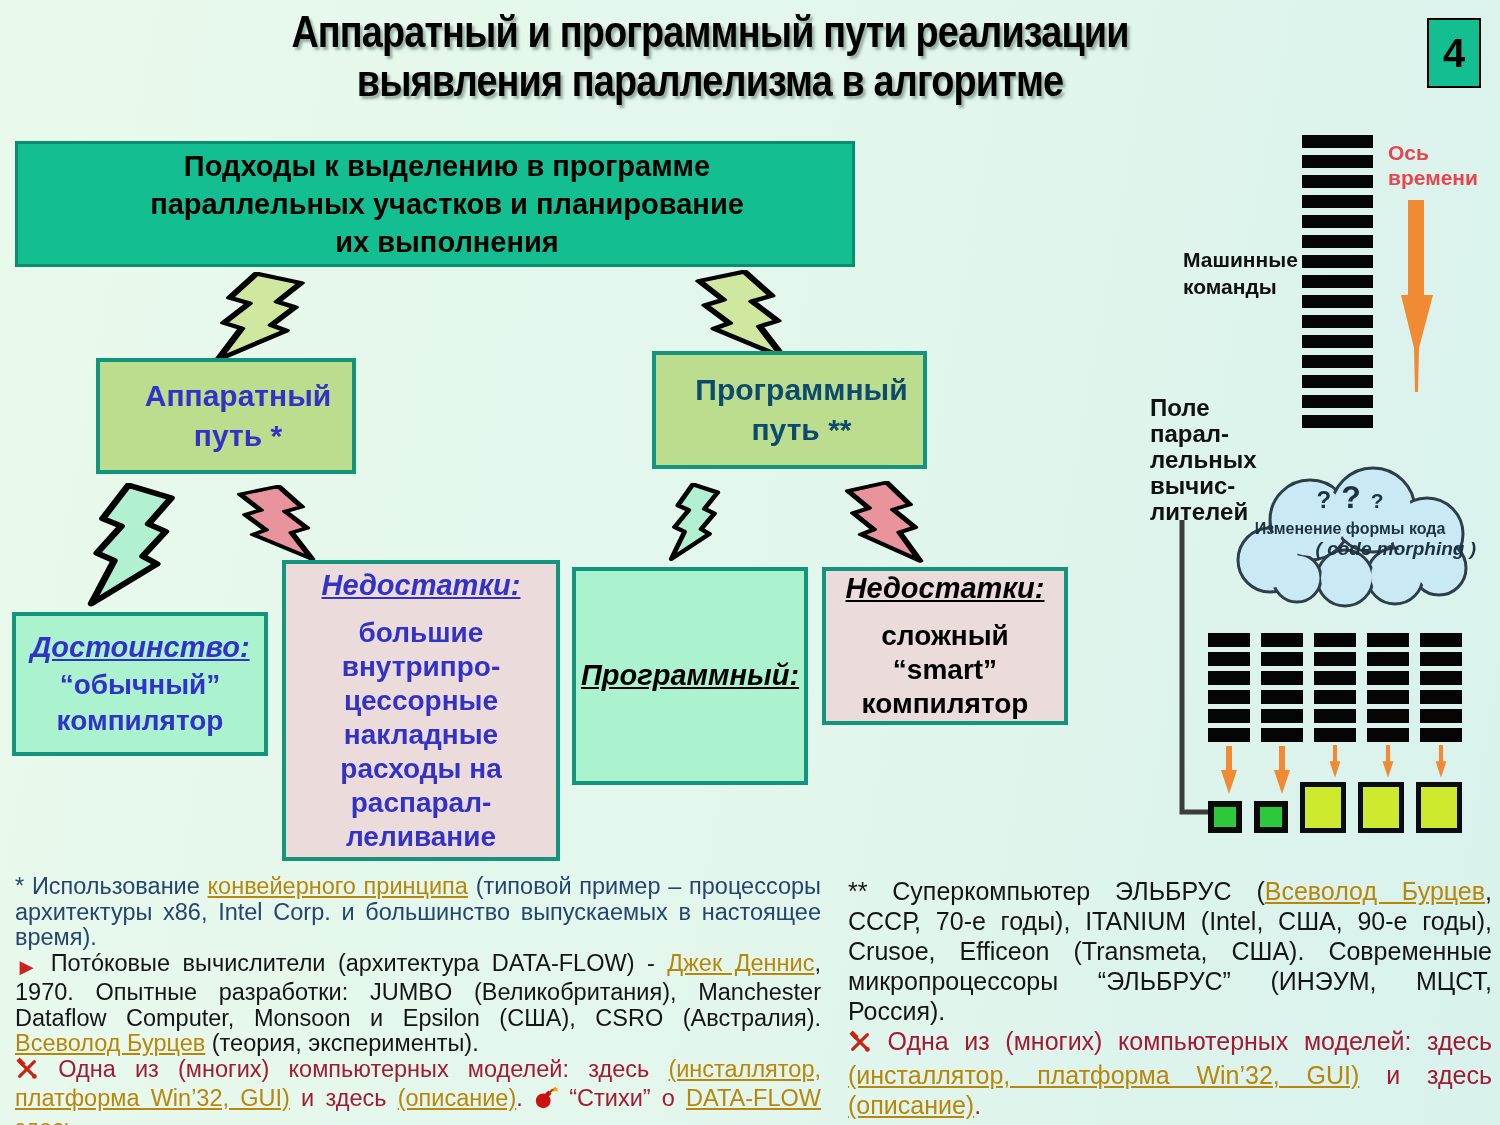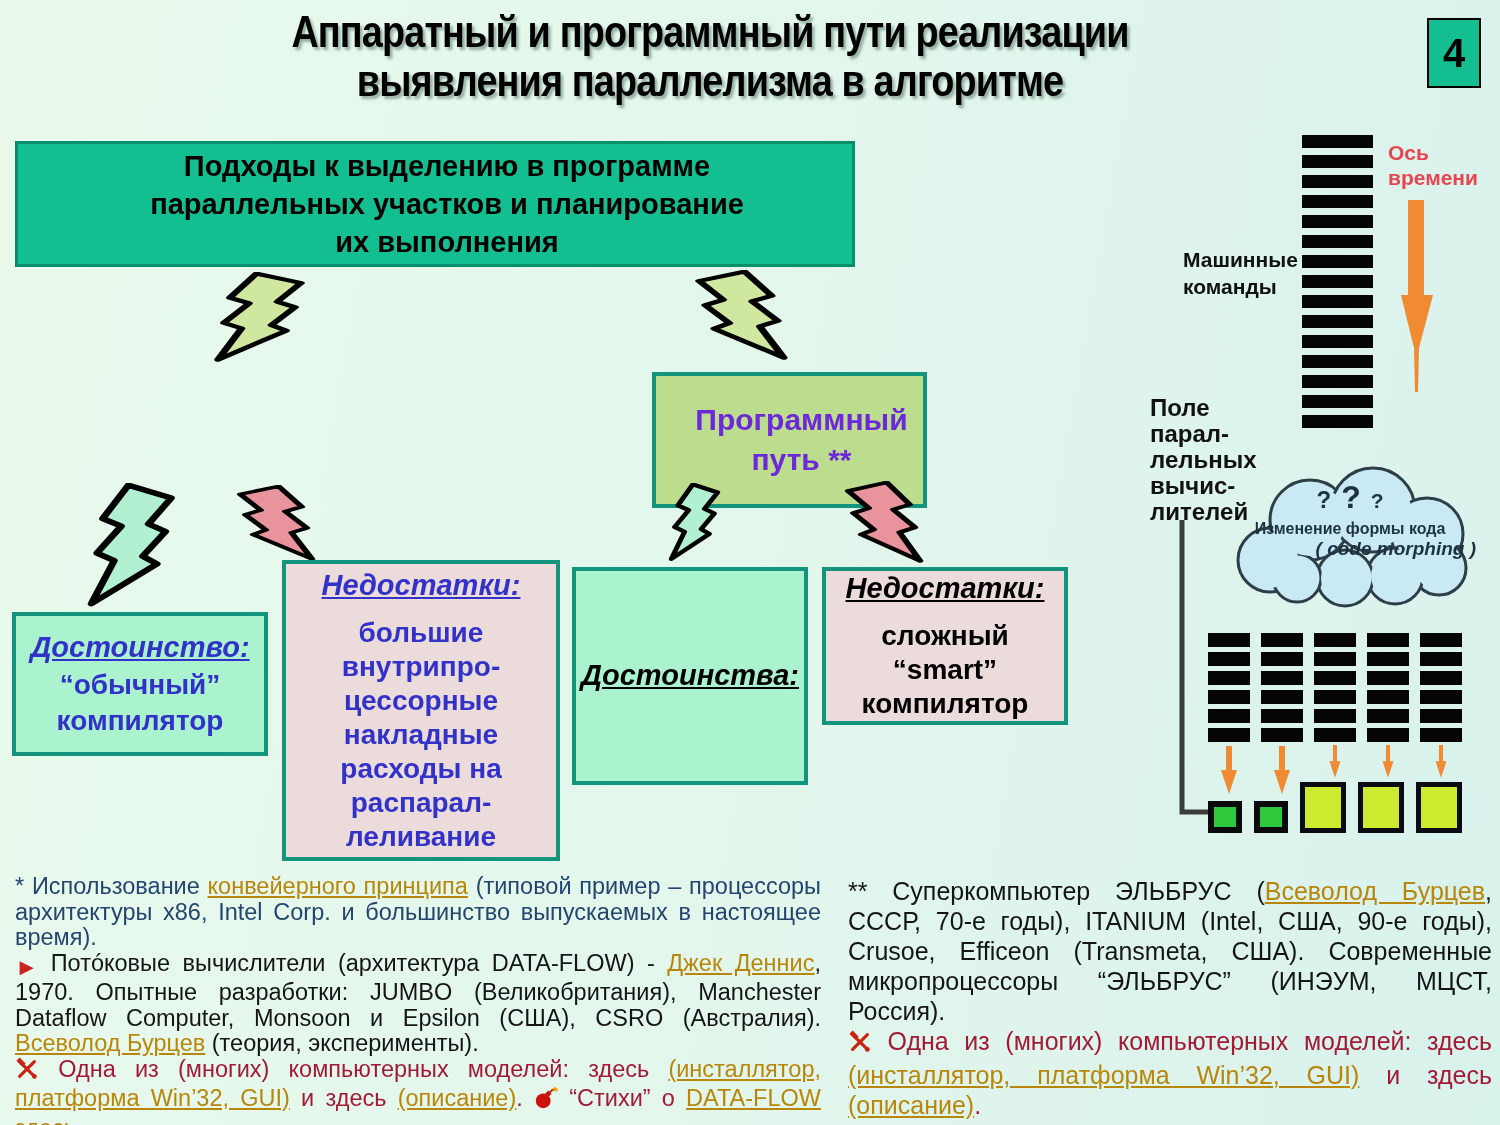--- a/index.html
+++ b/index.html
@@ -15,21 +15,21 @@
     background:var(--teal-fill,#13bf90);border:2px solid #000;color:#000;
     font-size:40px;font-weight:bold;display:flex;align-items:center;justify-content:center;}
   
   .box{position:absolute;box-sizing:border-box;display:flex;align-items:center;justify-content:center;
     text-align:center;font-weight:bold;white-space:pre-line;padding-left:24px;}
   .root-box{left:15px;top:141px;width:840px;height:126px;background:var(--teal-fill,#13bf90);
     border:3px solid #0a8f6d;color:#000;font-size:29px;line-height:38px;}
   .path-box{background:var(--path-fill,#bcdc8e);border:4px solid var(--teal-border,#12957c);
     font-size:30px;line-height:40px;}
   .hw-path{left:96px;top:358px;width:260px;height:116px;color:var(--blue-text,#3232c8);}
-  .sw-path{left:652px;top:372px;width:275px;height:136px;color:#6d28d9;}
+  .sw-path{left:652px;top:351px;width:275px;height:118px;color:#0c4a6e;}
   .leaf{flex-direction:column;font-size:28px;line-height:34px;padding:6px;}
   .leaf .hd{font-style:italic;text-decoration:underline;font-size:29px;margin-bottom:2px;}
   .mint{background:var(--mint-fill,#abf3cf);border:4px solid var(--teal-border,#12957c);}
   .pink{background:var(--pink-fill,#ecdbdb);border:4px solid var(--teal-border,#12957c);gap:12px;}
   .blue-ink{color:var(--blue-text,#3232c8);}
   .black-ink{color:#000;}
   .hw-pro{left:12px;top:612px;width:256px;height:144px;line-height:36px;}
   .hw-con{left:282px;top:560px;width:278px;height:301px;}
   .sw-pro{left:572px;top:567px;width:236px;height:218px;}
   .sw-con{left:822px;top:567px;width:246px;height:158px;}
@@ -96,20 +96,22 @@
     <svg width="104" height="90" viewBox="0 0 70 115" preserveAspectRatio="none">
       <path d="M36 2 L66 14 L50 38 L62 45 L46 68 L56 75 L10 112 L26 72 L14 65 L31 40 L18 33 Z" fill="#cfe79f" stroke="#000" stroke-width="5" stroke-linejoin="round"></path>
       </svg>
   </div>
   <div class="bolt flip" style="left:693px;top:270px;">
     <svg width="106" height="90" viewBox="0 0 70 115" preserveAspectRatio="none">
       <path d="M36 2 L66 14 L50 38 L62 45 L46 68 L56 75 L10 112 L26 72 L14 65 L31 40 L18 33 Z" fill="#cfe79f" stroke="#000" stroke-width="5" stroke-linejoin="round"></path>
       </svg>
   </div>
 
+  <div class="box path-box hw-path">Аппаратный
+путь *</div>
   <div class="box path-box sw-path">Программный
 путь **</div>
 
   <div class="bolt" style="left:77px;top:483px;">
     <svg width="100" height="124" viewBox="0 0 70 115" preserveAspectRatio="none">
       <path d="M36 2 L66 14 L50 38 L62 45 L46 68 L56 75 L10 112 L26 72 L14 65 L31 40 L18 33 Z" fill="#b2f0d2" stroke="#000" stroke-width="5" stroke-linejoin="round"></path>
       </svg>
   </div>
   <div class="bolt flip" style="left:235px;top:485px;">
     <svg width="90" height="76" viewBox="0 0 70 115" preserveAspectRatio="none">
@@ -136,21 +138,21 @@
     <div class="hd">Недостатки:</div>
     <div class="bd">большие
 внутрипро-
 цессорные
 накладные
 расходы на
 распарал-
 леливание</div>
   </div>
   <div class="box leaf mint black-ink sw-pro">
-    <div class="hd">Достоинства:</div>
+    <div class="hd">Программный:</div>
   </div>
   <div class="box leaf pink black-ink sw-con">
     <div class="hd">Недостатки:</div>
     <div class="bd">сложный
 “smart”
 компилятор</div>
   </div>
 
   <div class="mc-label">Машинные
 команды</div>

